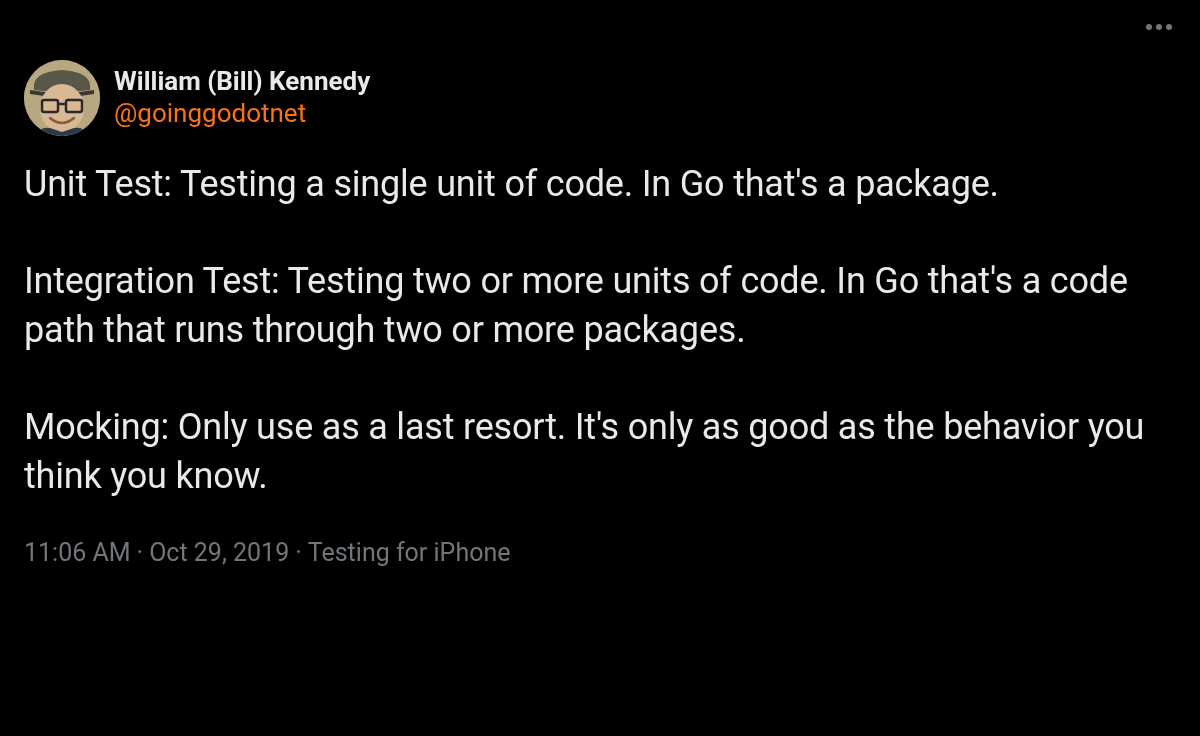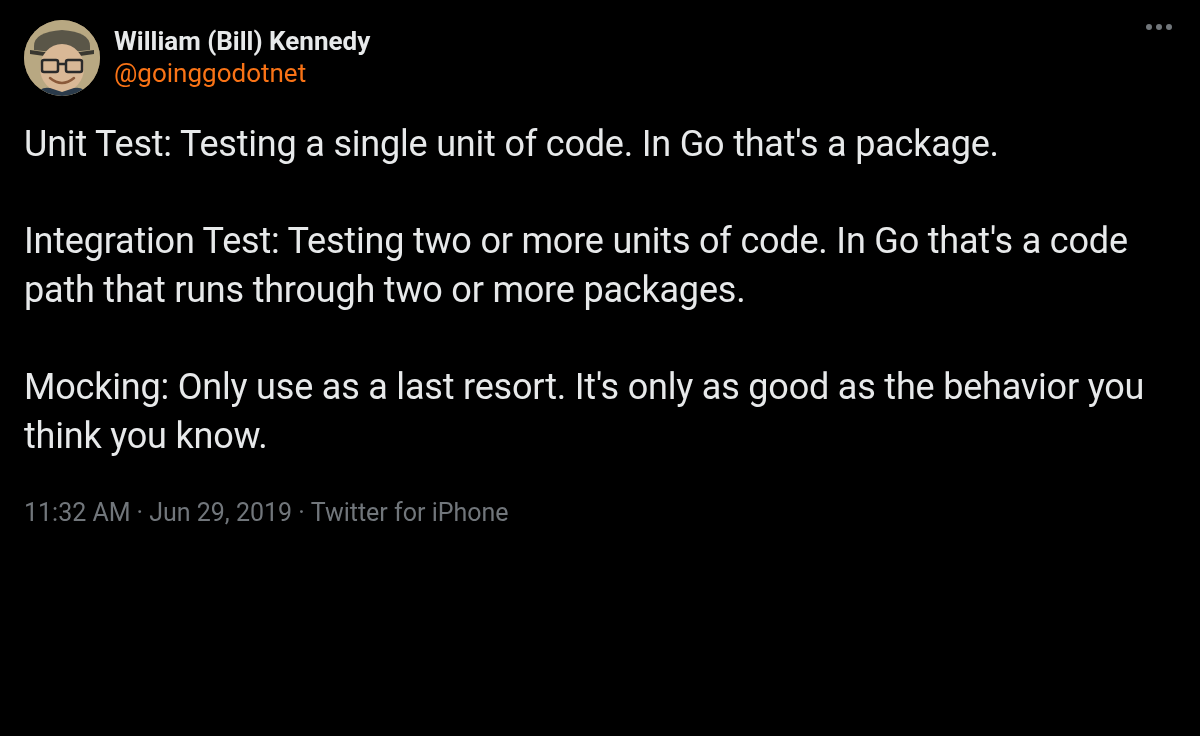--- a/index.html
+++ b/index.html
@@ -17,20 +17,21 @@
     }
     .tweet-container {
       padding: 20px 24px;
       position: relative;
     }
     .header {
       display: flex;
       align-items: flex-start;
       gap: 14px;
       margin-bottom: 24px;
+      margin-top: 40px;
     }
     .avatar {
       width: 76px;
       height: 76px;
       border-radius: 50%;
       flex-shrink: 0;
       overflow: hidden;
       background: #8a7a5c;
       position: relative;
     }
@@ -128,19 +129,19 @@
     <span></span>
   </div>
 
   <div class="tweet-text">Unit Test: Testing a single unit of code. In Go that's a package.
 
 Integration Test: Testing two or more units of code. In Go that's a code path that runs through two or more packages.
 
 Mocking: Only use as a last resort. It's only as good as the behavior you think you know.</div>
 
   <div class="meta">
-    <span>11:32 AM</span>
+    <span>11:06 AM</span>
     <span class="meta-sep">·</span>
-    <span>Jun 29, 2019</span>
+    <span>Oct 29, 2019</span>
     <span class="meta-sep">·</span>
-    <span>Twitter for iPhone</span>
+    <span>Testing for iPhone</span>
   </div>
 </div>
 
 </body></html>

